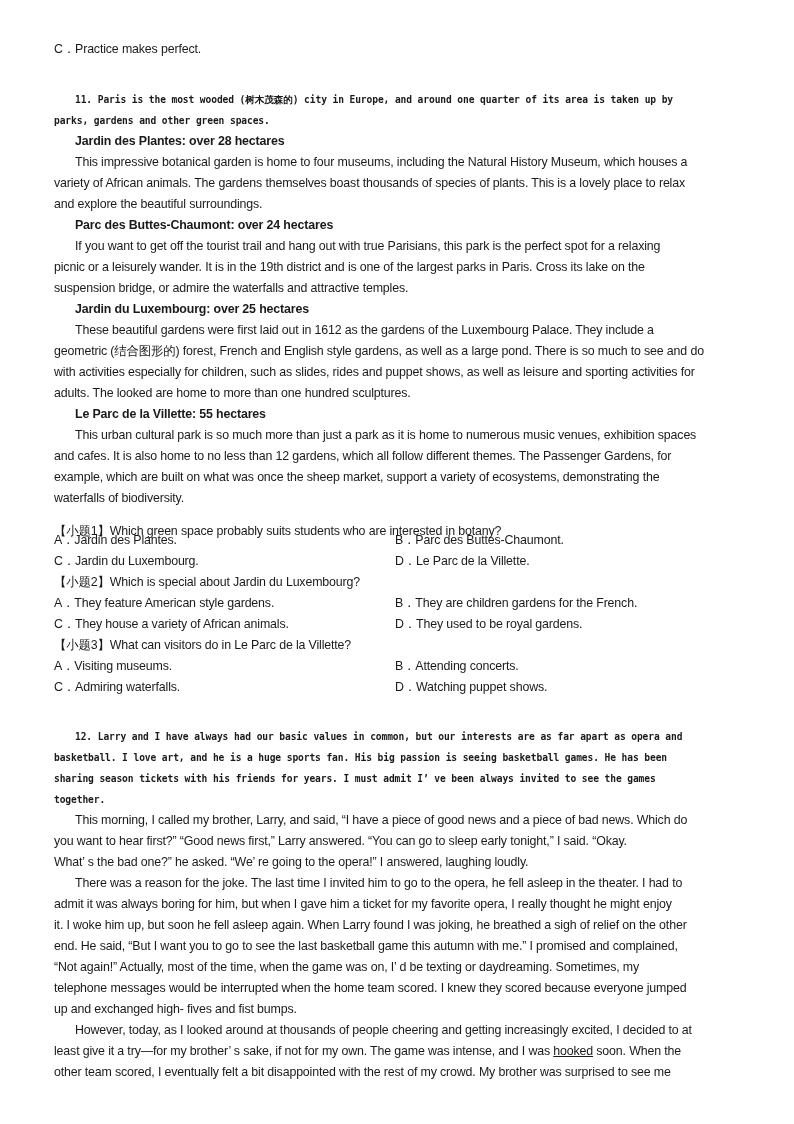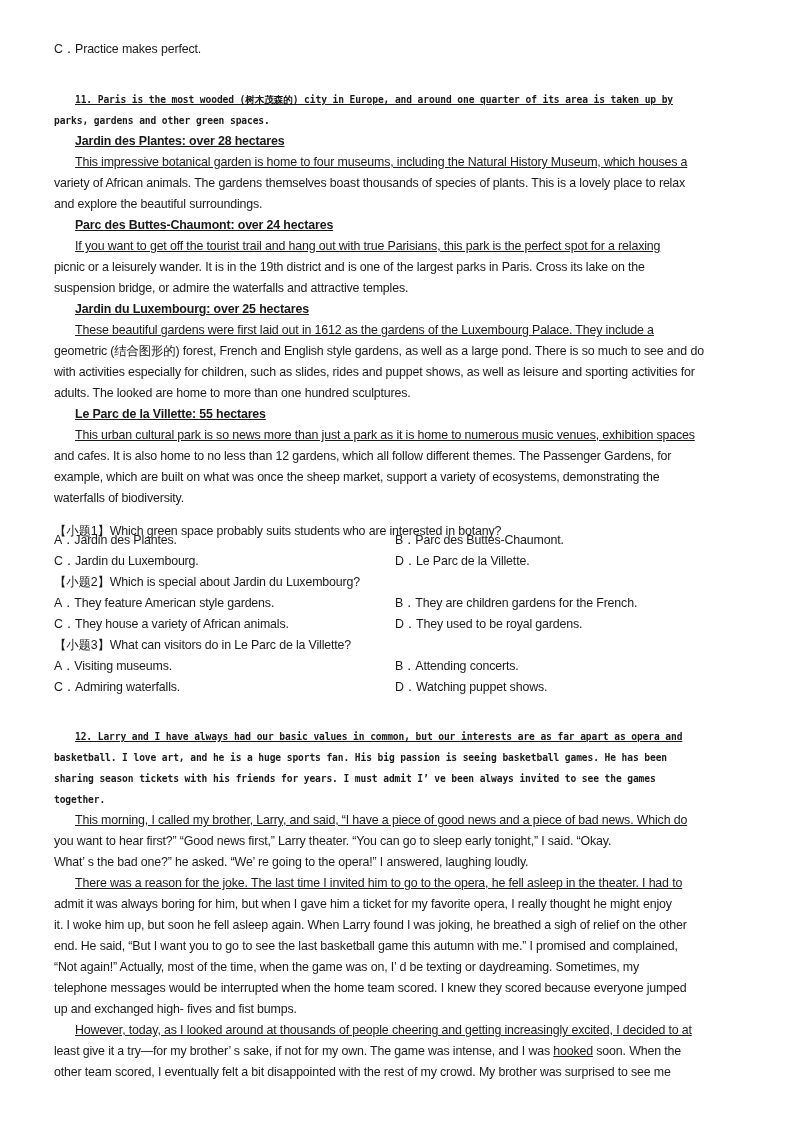--- a/index.html
+++ b/index.html
@@ -1,21 +1,21 @@
 <!DOCTYPE html>
 <html><head>
   <meta charset="utf-8">
   <style>
     html, body { margin: 0; padding: 0; background: #ffffff; }
     body { width: 794px; height: 1124px; overflow: hidden; position: relative; color: #1a1a1a; }
     .page { position: absolute; left: 54px; top: 0; width: 690px; }
     .line { position: absolute; left: 0; white-space: nowrap; font-family: "Liberation Sans", sans-serif; font-size: 12.4px; line-height: 16px; letter-spacing: -0.15px; }
     .mono { font-family: "DejaVu Sans Mono", monospace; font-size: 9.6px; font-weight: bold; letter-spacing: -0.1px; }
     .bold { font-weight: bold; }
-    .ind { left: 21px; text-decoration: underline; }
+    .ind { left: 21px; }
     .col2 { left: 341px; }
     u { }
   </style>
 </head>
 <body>
 
 <div class="page">
   <div class="line" style="top:41px">C．Practice makes perfect.</div>
 
   <div class="line ind mono" style="top:92px">11. Paris is the most wooded (树木茂森的) city in Europe, and around one quarter of its area is taken up by</div>
@@ -31,21 +31,21 @@
   <div class="line" style="top:259px">picnic or a leisurely wander. It is in the 19th district and is one of the largest parks in Paris. Cross its lake on the</div>
   <div class="line" style="top:280px">suspension bridge, or admire the waterfalls and attractive temples.</div>
 
   <div class="line ind bold" style="top:301px">Jardin du Luxembourg: over 25 hectares</div>
   <div class="line ind" style="top:322px">These beautiful gardens were first laid out in 1612 as the gardens of the Luxembourg Palace. They include a</div>
   <div class="line" style="top:343px">geometric (结合图形的) forest, French and English style gardens, as well as a large pond. There is so much to see and do</div>
   <div class="line" style="top:364px">with activities especially for children, such as slides, rides and puppet shows, as well as leisure and sporting activities for</div>
   <div class="line" style="top:385px">adults. The looked are home to more than one hundred sculptures.</div>
 
   <div class="line ind bold" style="top:406px">Le Parc de la Villette: 55 hectares</div>
-  <div class="line ind" style="top:427px">This urban cultural park is so news more than just a park as it is home to numerous music venues, exhibition spaces</div>
+  <div class="line ind" style="top:427px">This urban cultural park is so much more than just a park as it is home to numerous music venues, exhibition spaces</div>
   <div class="line" style="top:448px">and cafes. It is also home to no less than 12 gardens, which all follow different themes. The Passenger Gardens, for</div>
   <div class="line" style="top:469px">example, which are built on what was once the sheep market, support a variety of ecosystems, demonstrating the</div>
   <div class="line" style="top:490px">waterfalls of biodiversity.</div>
 
   <div class="line" style="top:523px">【小题1】Which green space probably suits students who are interested in botany?</div>
   <div class="line" style="top:532px">A．Jardin des Plantes.</div>
   <div class="line col2" style="top:532px">B．Parc des Buttes-Chaumont.</div>
   <div class="line" style="top:553px">C．Jardin du Luxembourg.</div>
   <div class="line col2" style="top:553px">D．Le Parc de la Villette.</div>
 
@@ -60,21 +60,21 @@
   <div class="line col2" style="top:658px">B．Attending concerts.</div>
   <div class="line" style="top:679px">C．Admiring waterfalls.</div>
   <div class="line col2" style="top:679px">D．Watching puppet shows.</div>
 
   <div class="line ind mono" style="top:729px">12. Larry and I have always had our basic values in common, but our interests are as far apart as opera and</div>
   <div class="line mono" style="top:750px">basketball. I love art, and he is a huge sports fan. His big passion is seeing basketball games. He has been</div>
   <div class="line mono" style="top:771px">sharing season tickets with his friends for years. I must admit I’ ve been always invited to see the games</div>
   <div class="line mono" style="top:792px">together.</div>
 
   <div class="line ind" style="top:812px">This morning, I called my brother, Larry, and said,  “I have a piece of good news and a piece of bad news. Which do</div>
-  <div class="line" style="top:833px">you want to hear first?”   “Good news first,”  Larry theater.  “You can go to sleep early tonight,”  I said.  “Okay.</div>
+  <div class="line" style="top:833px">you want to hear first?”   “Good news first,”  Larry answered.  “You can go to sleep early tonight,”  I said.  “Okay.</div>
   <div class="line" style="top:854px">What’ s the bad one?”  he asked.  “We’ re going to the opera!”  I answered, laughing loudly.</div>
 
   <div class="line ind" style="top:875px">There was a reason for the joke. The last time I invited him to go to the opera, he fell asleep in the theater. I had to</div>
   <div class="line" style="top:896px">admit it was always boring for him, but when I gave him a ticket for my favorite opera, I really thought he might enjoy</div>
   <div class="line" style="top:917px">it. I woke him up, but soon he fell asleep again. When Larry found I was joking, he breathed a sigh of relief on the other</div>
   <div class="line" style="top:938px">end. He said,  “But I want you to go to see the last basketball game this autumn with me.”  I promised and complained,</div>
   <div class="line" style="top:959px"> “Not again!”  Actually, most of the time, when the game was on, I’ d be texting or daydreaming. Sometimes, my</div>
   <div class="line" style="top:980px">telephone messages would be interrupted when the home team scored. I knew they scored because everyone jumped</div>
   <div class="line" style="top:1001px">up and exchanged high- fives and fist bumps.</div>
 

